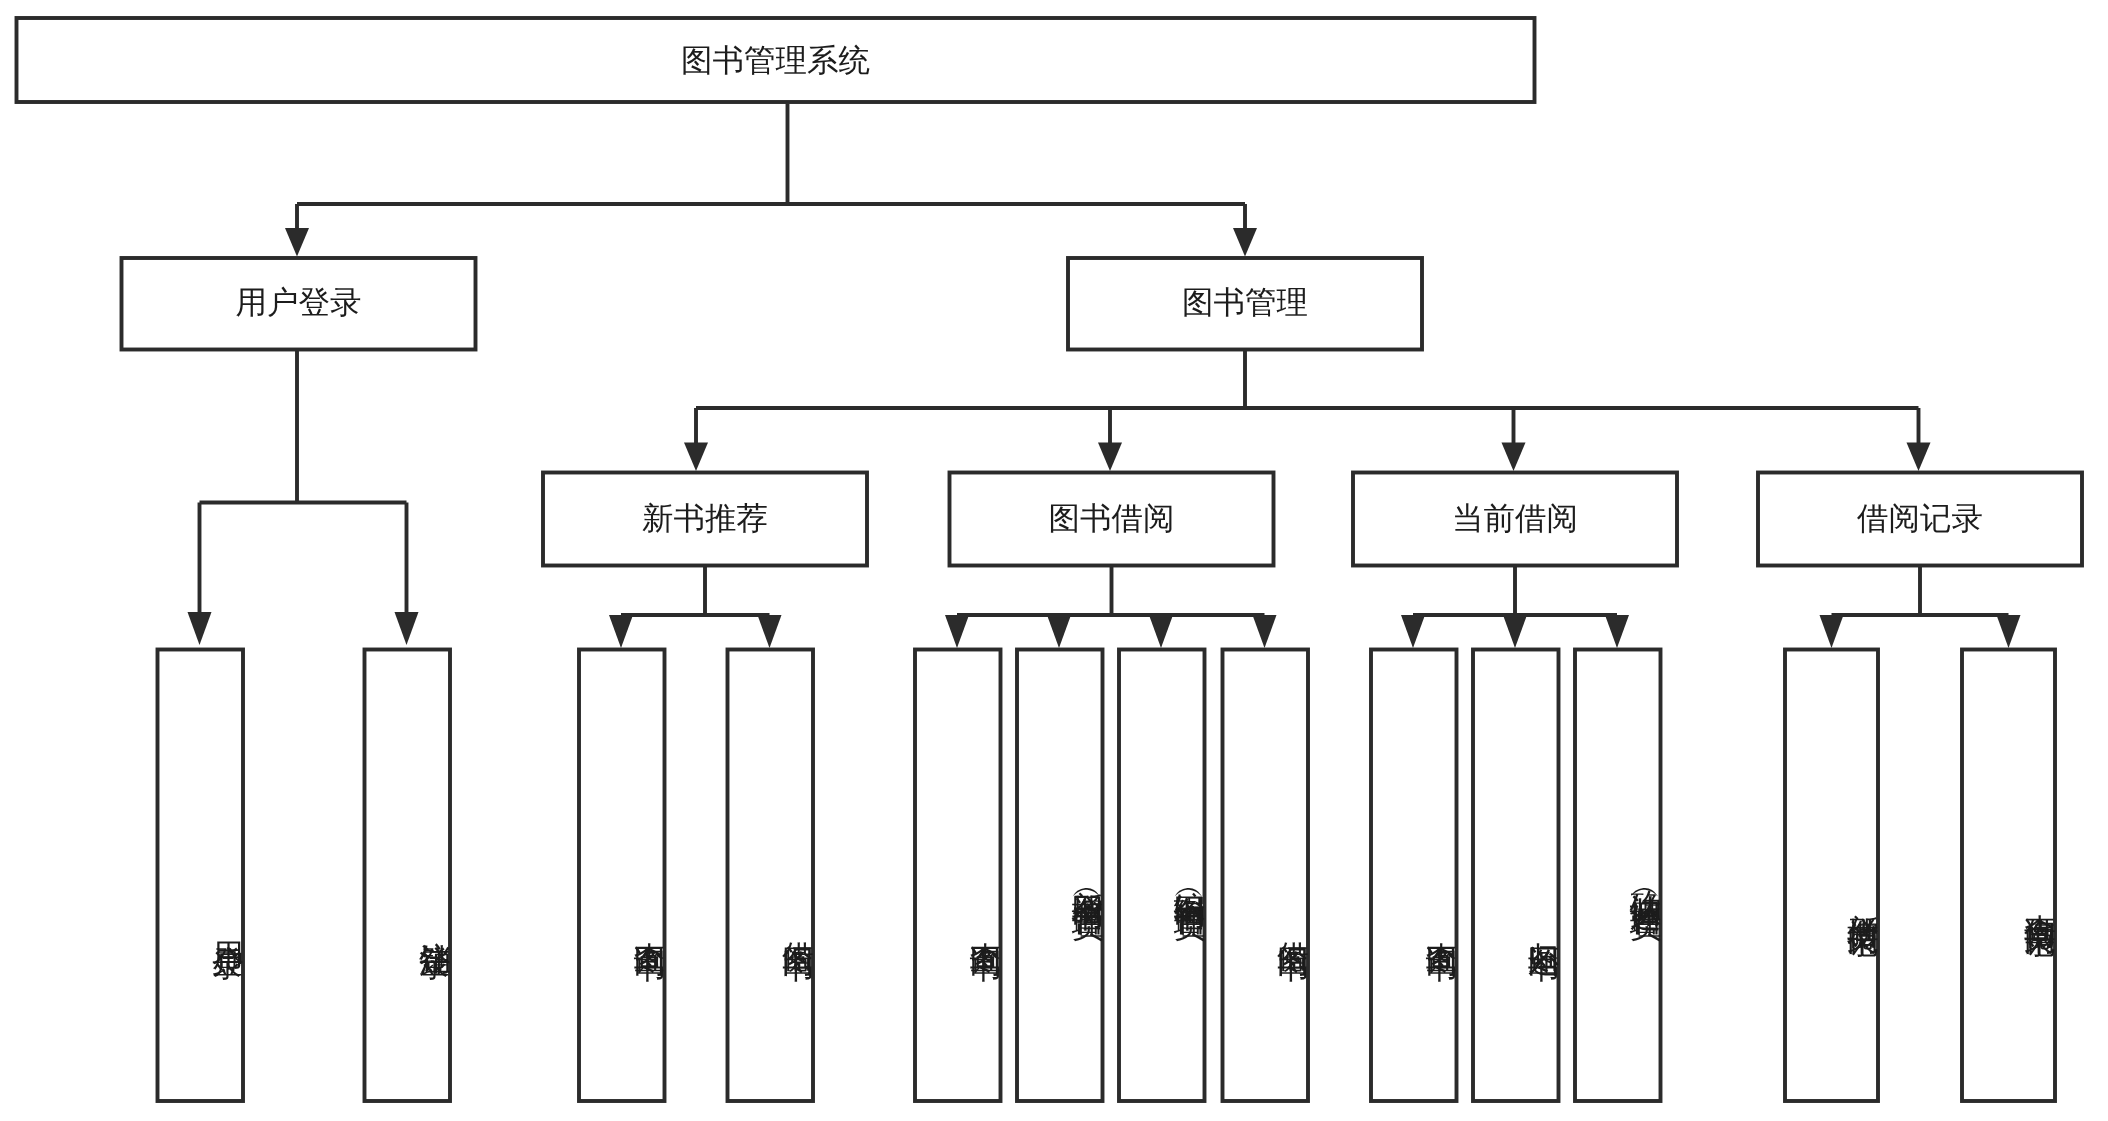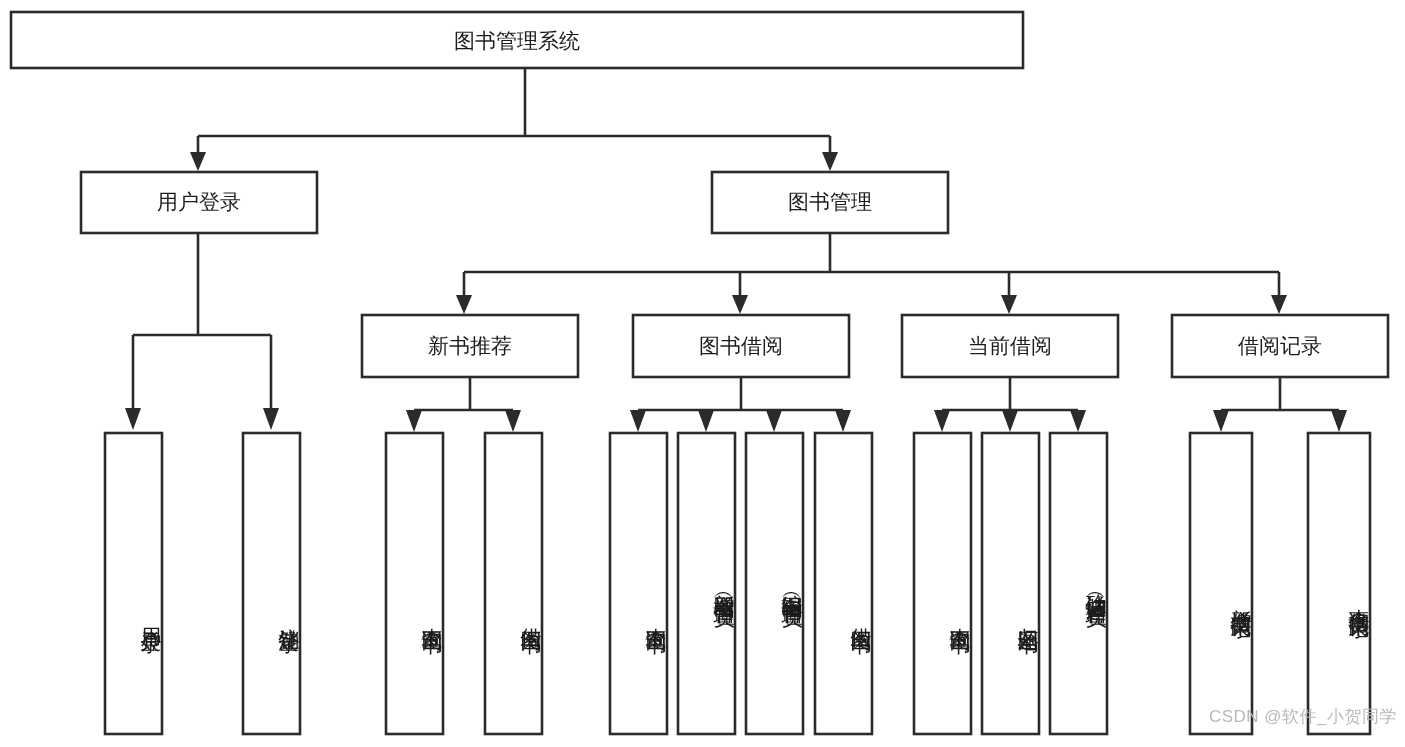--- a/index.html
+++ b/index.html
@@ -221,15 +221,14 @@
   <div class="leaf-label-v" style="left:746px; top:443px; width:57px; height:285px;">编辑图书（管理员）</div>
   <div class="leaf-label-v" style="left:815px; top:500px; width:57px; height:230px;">借阅图书</div>
 
   <div class="leaf-label-v" style="left:914px; top:500px; width:57px; height:230px;">查询图书</div>
   <div class="leaf-label-v" style="left:982px; top:500px; width:57px; height:230px;">归还图书</div>
   <div class="leaf-label-v" style="left:1050px; top:443px; width:57px; height:285px;">确认归还（管理员）</div>
 
   <div class="leaf-label-v" style="left:1190px; top:470px; width:62px; height:255px;">新增借阅记录</div>
   <div class="leaf-label-v" style="left:1308px; top:470px; width:62px; height:255px;">查询借阅记录</div>
 
-  <div class="watermark">CSDN @软件_小贺同学</div>
 
 </div>
 
 </body></html>

